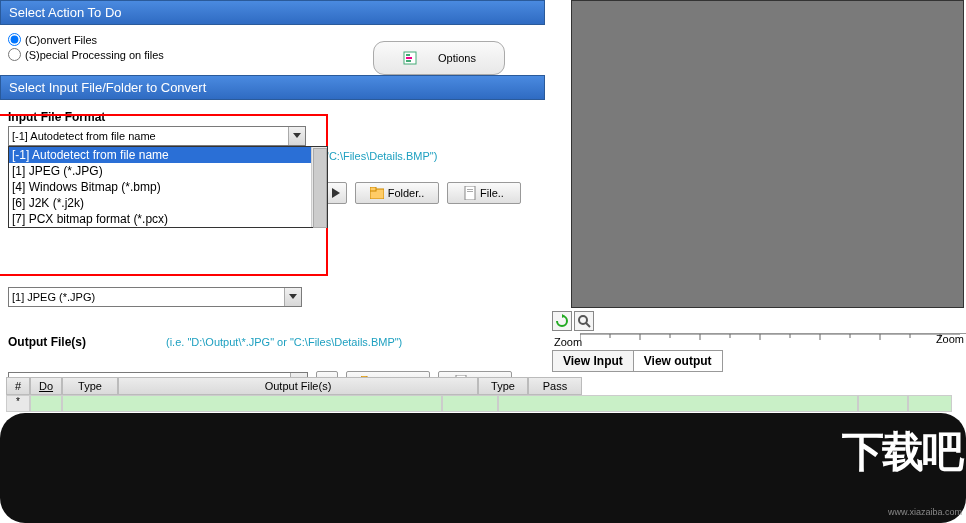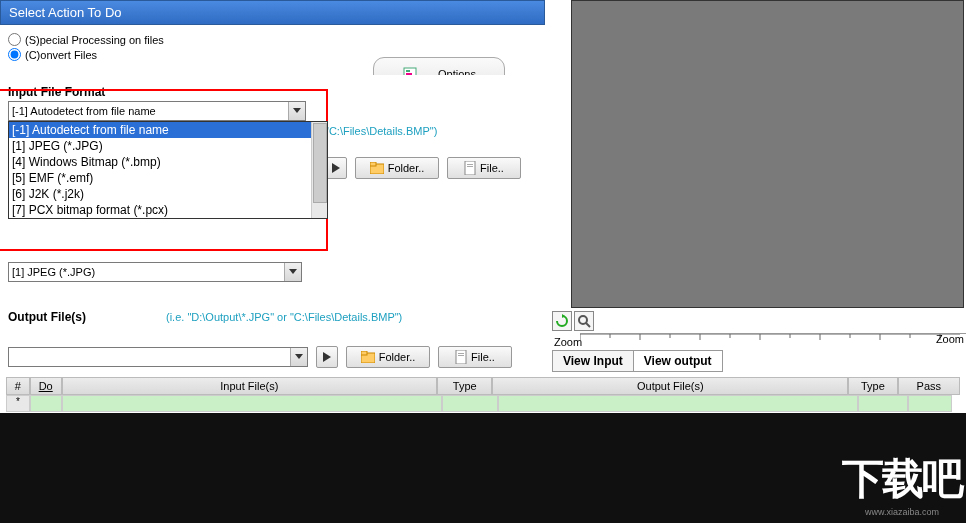--- a/index.html
+++ b/index.html
@@ -2,21 +2,21 @@
 <html><head>
 <meta charset="utf-8">
 <style>
 * { box-sizing: border-box; margin: 0; padding: 0; }
 body { font-family: Tahoma, Arial, sans-serif; font-size: 11px; width: 966px; height: 523px; background: #fff; overflow: hidden; position: relative; }
 .left-panel { position: absolute; left: 0; top: 0; width: 545px; height: 370px; }
 .section-header { background: linear-gradient(to bottom, #4a8ae0, #2f6bc2); color: #fff; font-weight: normal; font-size: 13px; padding: 4px 8px; border: 1px solid #2a5a9a; }
 .section-body { padding: 6px 8px; background: #fff; }
 .radio-row { display: flex; align-items: center; margin: 2px 0; }
 .radio-row input { margin-right: 4px; }
-.options-btn { position: absolute; right: 40px; top: 32px; width: 132px; height: 34px; background: linear-gradient(#fafafa,#e8e8e8); border: 1px solid #aaa; border-radius: 11px; display: flex; align-items: center; justify-content: center; gap: 20px; }
+.options-btn { position: absolute; right: 40px; top: 16px; width: 132px; height: 34px; background: linear-gradient(#fafafa,#e8e8e8); border: 1px solid #aaa; border-radius: 11px; display: flex; align-items: center; justify-content: center; gap: 20px; }
 .options-btn .icon { width: 16px; height: 16px; }
 .label-bold { font-weight: bold; font-size: 12px; margin: 4px 0 2px 0; display: block; }
 .combo { width: 298px; height: 20px; border: 1px solid #7a7a7a; background: #fff; display: flex; align-items: center; padding: 0 3px; position: relative; }
 .combo .arrow { position: absolute; right: 0; top: 0; width: 17px; height: 18px; background: linear-gradient(#f0f0f0,#d8d8d8); border-left: 1px solid #aaa; display:flex; align-items:center; justify-content:center; }
 .dropdown-list { position: absolute; left: 0; top: 20px; width: 320px; background: #fff; border: 1px solid #333; z-index: 10; }
 .dropdown-list .item { padding: 1px 3px; font-size: 12px; white-space: nowrap; overflow: hidden; }
 .dropdown-list .item.selected { background: #2a6fd6; color: #fff; }
 .dropdown-list .vscroll { position: absolute; right: 0; top: 0; width: 16px; height: 100%; background: #e8e8e8; border-left: 1px solid #ccc; }
 .dropdown-list .vscroll .thumb { position: absolute; left: 1px; top: 1px; width: 14px; height: 80px; background: #ccc; border: 1px solid #aaa; }
 .red-box { position: absolute; border: 2px solid red; pointer-events: none; }
@@ -34,67 +34,67 @@
 .zoom-right { position: absolute; right: 2px; top: 333px; font-size: 11px; }
 .tabs { position: absolute; left: 552px; top: 350px; display: flex; }
 .tab { border: 1px solid #999; padding: 3px 10px; background: #fff; font-weight: bold; font-size: 12px; margin-right: -1px; }
 .tab.active { background: #f5f5f5; }
 .table { position: absolute; left: 6px; top: 377px; right: 6px; }
 .thead { display: flex; }
 .th { background: linear-gradient(#ececec,#dadada); border: 1px solid #bbb; padding: 2px 4px; text-align: center; font-size: 11px; height: 18px; display:flex; align-items:center; justify-content:center; }
 .trow { display: flex; }
 .td { border: 1px solid #ccc; height: 17px; }
 .td.green { background: #c9f0c7; }
-.footer-dark { position: absolute; left: 0; bottom: 0; right: 0; height: 110px; background: #101010; }
+.footer-dark { position: absolute; left: 0; bottom: 0; right: 0; height: 110px; background: #101010; border-radius: 25px; }
 .logo-area { position: absolute; right: 4px; bottom: 6px; color: #fff; font-family: sans-serif; }
 .logo-area .big { font-size: 42px; font-weight: bold; letter-spacing: -2px; }
-.logo-area .url { font-size: 9px; color: #888; text-align: center; }
+.logo-area .url { font-size: 9px; color: #888; text-align: right; margin-top: 27px; }
 svg { display: block; }
 </style>
 </head>
 <body>
 
 <div class="left-panel">
   <div class="section-header">Select Action To Do</div>
   <div class="section-body" style="position:relative; height:50px;">
     <div class="radio-row">
+      <input type="radio" checked="" style="">
+      <span>(C)onvert Files</span>
+    </div>
+    <div class="radio-row">
       <input type="radio" style="">
       <span>(S)pecial Processing on files</span>
-    </div>
-    <div class="radio-row">
-      <input type="radio" checked="" style="">
-      <span>(C)onvert Files</span>
     </div>
     <div class="options-btn">
       <svg class="icon" viewBox="0 0 16 16">
           <rect x="2" y="2" width="12" height="12" fill="#fff" stroke="#4a7"></rect>
           <rect x="4" y="4" width="4" height="2" fill="#4a7"></rect>
           <rect x="4" y="7" width="6" height="2" fill="#e08"></rect>
           <rect x="4" y="10" width="5" height="2" fill="#4a7"></rect>
         </svg>
       <span>Options</span>
     </div>
   </div>
 
+  <div class="section-header">Select Input File/Folder to Convert</div>
   <div class="section-body" style="position:relative; height:180px;">
     <span class="label-bold">Input File Format</span>
     <div style="position:relative;">
       <div class="combo">
         <span>[-1] Autodetect from file name</span>
         <div class="arrow">
             <svg width="8" height="6">
               <polygon points="0,0 8,0 4,5" fill="#333"></polygon>
             </svg>
           </div>
       </div>
       <div class="dropdown-list">
         <div class="item selected">[-1] Autodetect from file name</div>
         <div class="item">[1] JPEG (*.JPG)</div>
         <div class="item">[4] Windows Bitmap (*.bmp)</div>
-        <div class="item">[5] EMF (*.emf)</div>
         <div class="item">[6] J2K (*.j2k)</div>
         <div class="item">[7] PCX bitmap format (*.pcx)</div>
         <div class="vscroll">
             <div class="thumb"></div>
           </div>
       </div>
     </div>
     <div class="red-box" style="left:-4px; top:14px; width:332px; height:162px;"></div>
 
     <div style="position:absolute; left:325px; top:50px;">
@@ -217,25 +217,24 @@
 
 <div class="tabs">
   <div class="tab active">View Input</div>
   <div class="tab">View output</div>
 </div>
 
 <div class="table">
   <div class="thead">
     <div class="th" style="width:24px;">#</div>
     <div class="th" style="width:32px;text-decoration:underline;">Do</div>
-    <div class="th" style="width:380px;">Input File(s)</div>
     <div class="th" style="width:56px;">Type</div>
     <div class="th" style="width:360px;">Output File(s)</div>
     <div class="th" style="width:50px;">Type</div>
-    <div class="th" style="width:63px;">Pass</div>
+    <div class="th" style="width:54px;">Pass</div>
   </div>
   <div class="trow">
     <div class="td" style="width:24px; background:#e8e8e8; text-align:center; font-size:10px;">*</div>
     <div class="td green" style="width:32px;"></div>
     <div class="td green" style="width:380px;"></div>
     <div class="td green" style="width:56px;"></div>
     <div class="td green" style="width:360px;"></div>
     <div class="td green" style="width:50px;"></div>
     <div class="td green" style="width:44px;"></div>
   </div>

